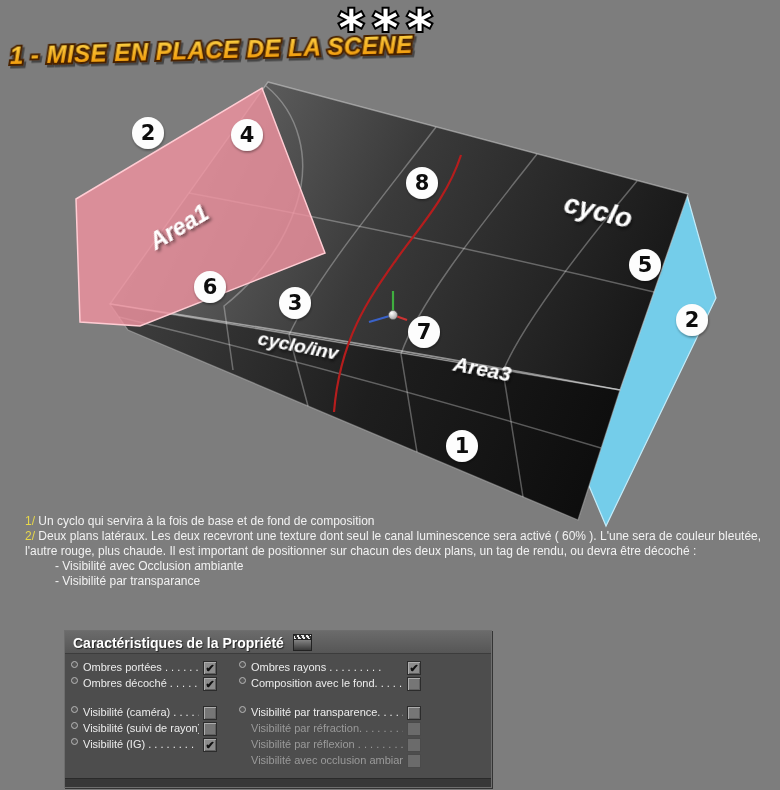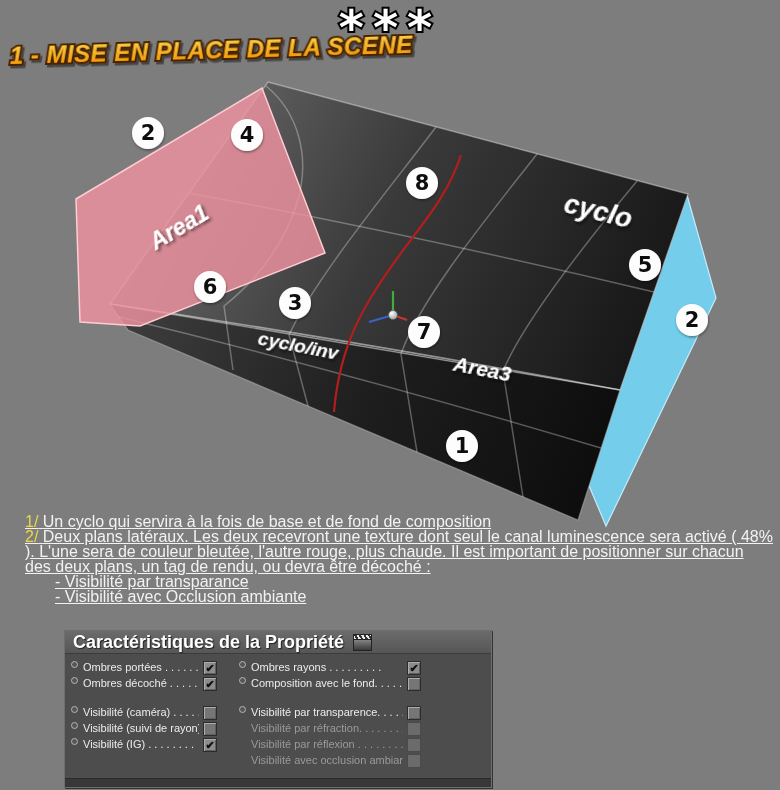--- a/index.html
+++ b/index.html
@@ -13,32 +13,32 @@
   .title-svg{position:absolute;top:34px;left:0;}
   .scene{position:absolute;top:68px;left:0;}
   .lbl{fill:#ffffff;font-weight:bold;font-style:italic;text-anchor:middle;
        font-family:"Liberation Sans",sans-serif;}
   .badge-t{font-family:"DejaVu Sans",sans-serif;font-weight:bold;
        fill:#0e0e0e;text-anchor:middle;font-size:21px;}
   .grid{fill:none;stroke:rgba(255,255,255,0.30);stroke-width:1.5;}
   .edge{fill:none;stroke:rgba(230,230,230,0.55);stroke-width:1.6;}
 
   .notes{position:absolute;left:25px;top:514px;width:748px;
-         color:#f2f2f2;font-size:16px;line-height:15px;text-decoration:underline;}
+         color:#f2f2f2;font-size:12px;line-height:15px;}
   .notes .num{color:#e8d84a;}
   .notes .indent{padding-left:30px;}
 
   .panel{position:absolute;left:64px;top:630px;width:426px;
          background:#4d4d4d;border:1px solid #6e6e6e;
          box-shadow:1px 1px 0 #343434;}
   .panel-header{display:flex;align-items:center;gap:9px;
          padding:3px 8px 2px 8px;height:17px;
          background:linear-gradient(#6b6b6b,#565656);
          border-bottom:1px solid #3c3c3c;
-         font-size:18px;font-weight:bold;color:#ffffff;
+         font-size:14px;font-weight:bold;color:#ffffff;
          text-shadow:1px 1px 1px #222;}
   .clap{width:17px;height:11px;position:relative;margin-top:3px;
         background:linear-gradient(#8a8a8a,#3a3a3a);border:1px solid #222;}
   .clap::before{content:"";position:absolute;top:-5px;left:-1px;right:-1px;height:4px;
         background:repeating-linear-gradient(60deg,#e8e8e8 0 2px,#333 2px 4px);
         border:1px solid #222;}
   .panel-body{display:flex;padding:7px 8px 8px 6px;font-size:11px;}
   .col{display:flex;flex-direction:column;}
   .col-left{width:146px;margin-right:22px;}
   .col-right{width:182px;}
@@ -166,23 +166,23 @@
     <text class="badge-t" x="692" y="259">2</text>
   </g>
   <g filter="url(#bs)">
     <circle cx="462" cy="378" r="16" fill="#fdfdfd"></circle>
     <text class="badge-t" x="462" y="385">1</text>
   </g>
 </svg>
 
 <div class="notes">
   <div><span class="num">1/</span> <span>Un cyclo qui servira à la fois de base et de fond de composition</span></div>
-  <div><span class="num">2/</span> <span>Deux plans latéraux. Les deux recevront une texture dont seul le canal luminescence sera activé ( 48% ). L'une sera de couleur bleutée, l'autre rouge, plus chaude. Il est important de positionner sur chacun des deux plans, un tag de rendu, ou devra être décoché :</span></div>
+  <div><span class="num">2/</span> <span>Deux plans latéraux. Les deux recevront une texture dont seul le canal luminescence sera activé ( 60% ). L'une sera de couleur bleutée, l'autre rouge, plus chaude. Il est important de positionner sur chacun des deux plans, un tag de rendu, ou devra être décoché :</span></div>
+  <div class="indent">- Visibilité avec Occlusion ambiante</div>
   <div class="indent">- Visibilité par transparance</div>
-  <div class="indent">- Visibilité avec Occlusion ambiante</div>
 </div>
 
 <div class="panel">
   <div class="panel-header">
     <span>Caractéristiques de la Propriété</span>
     <span class="clap"></span>
   </div>
   <div class="panel-body">
     <div class="col col-left">
       <div class="prop-row">

